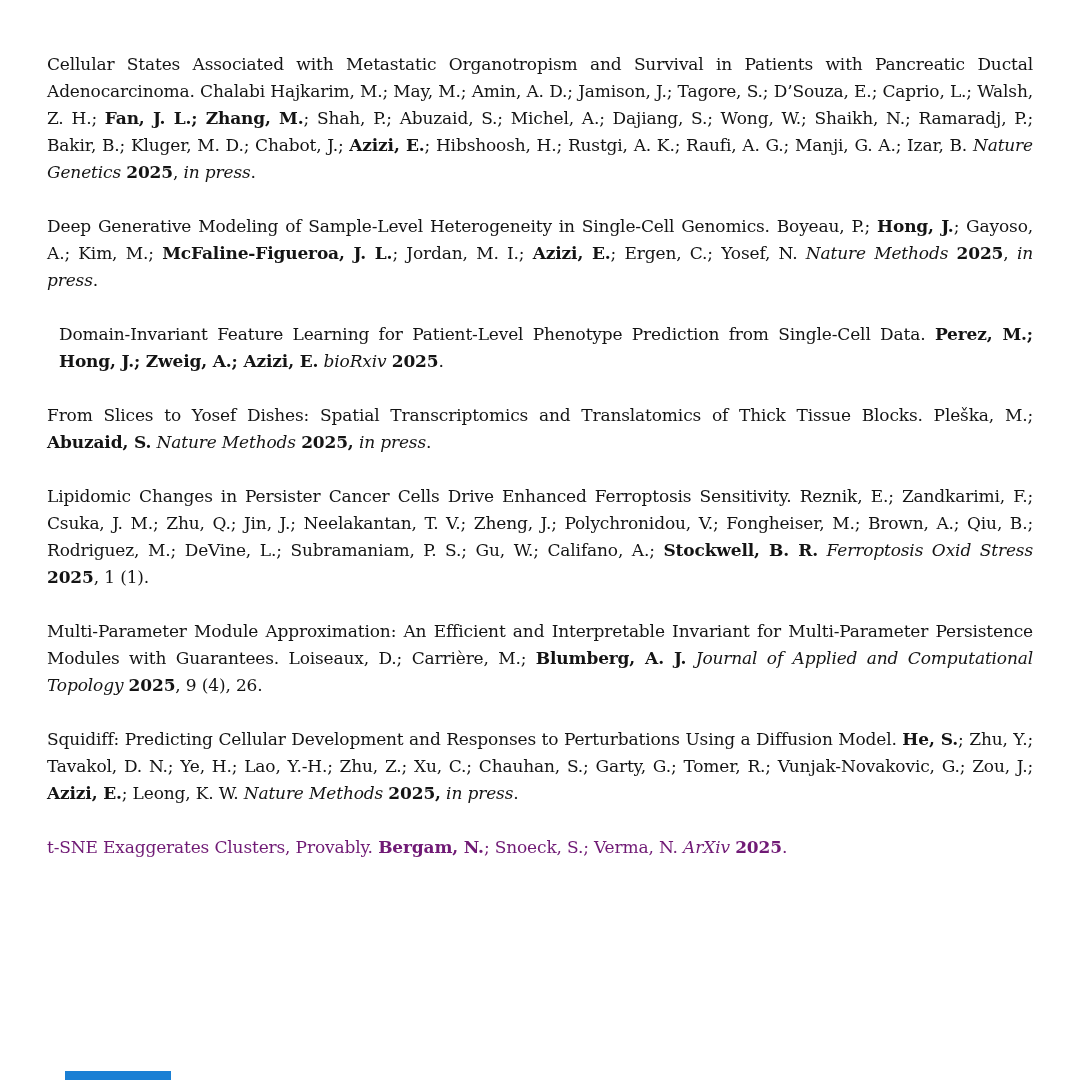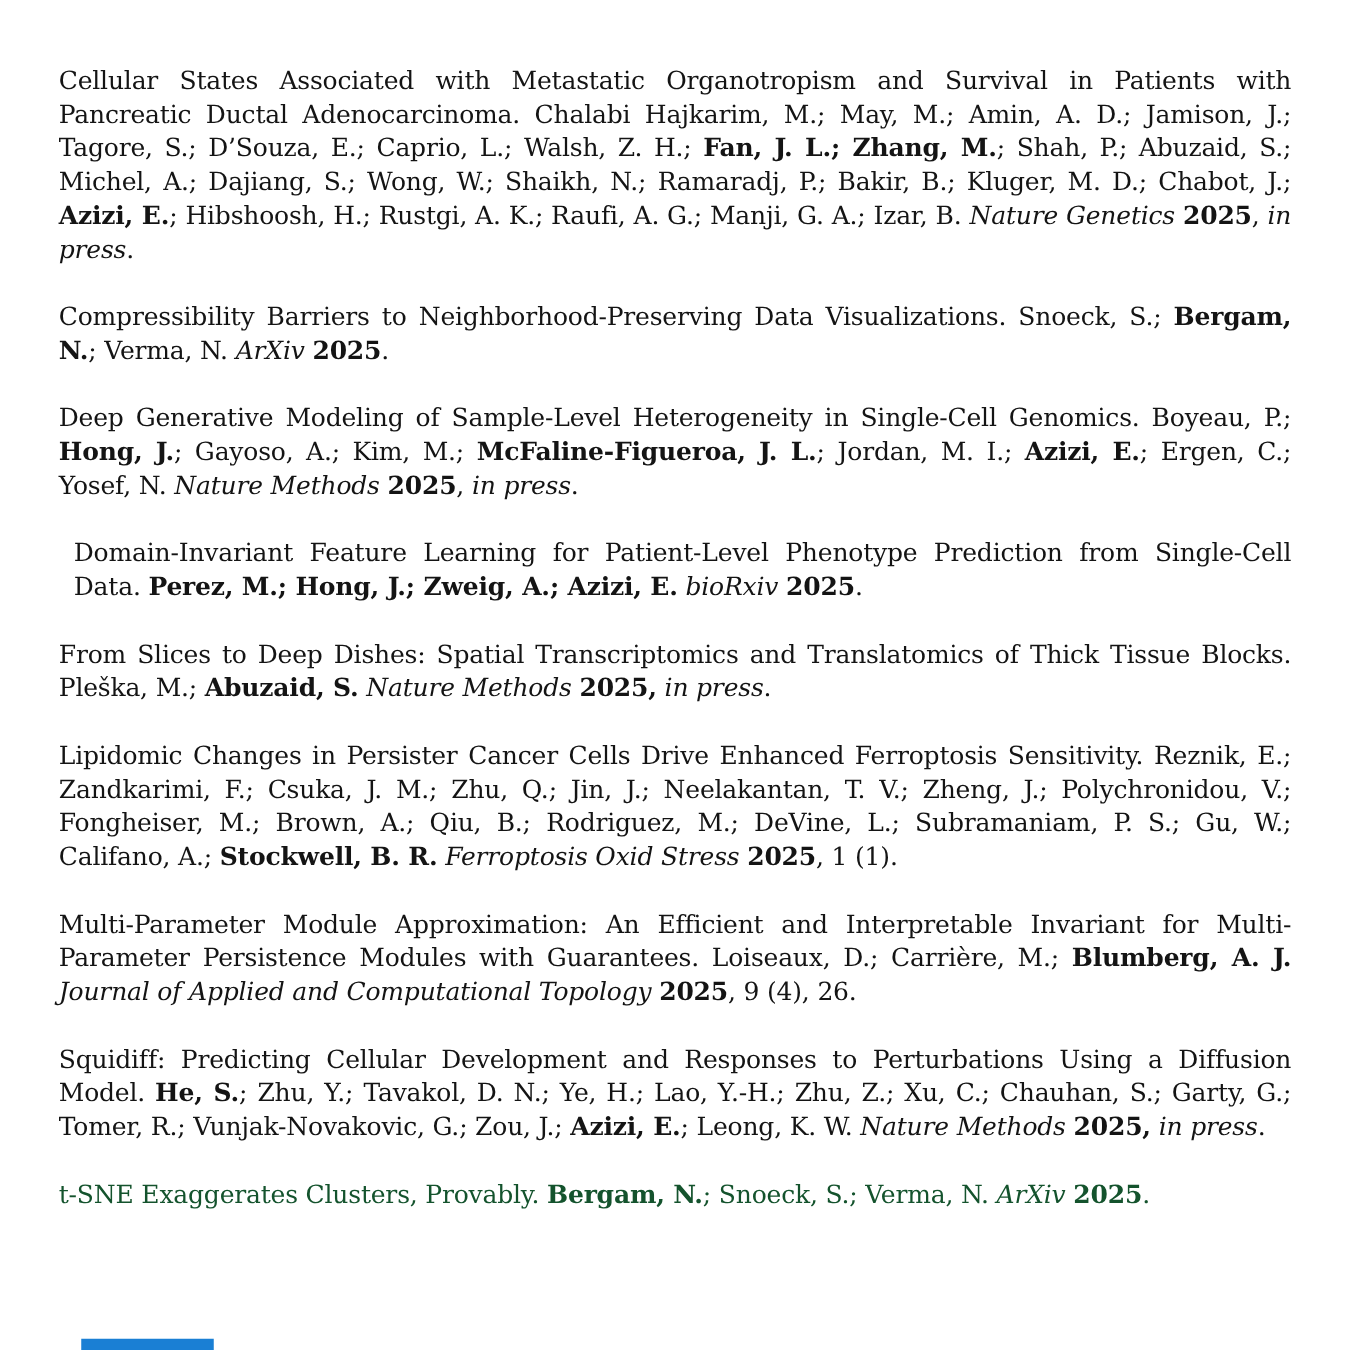--- a/index.html
+++ b/index.html
@@ -14,21 +14,21 @@
     position: relative;
     font-family: "DejaVu Serif", serif;
   }
   .content {
     position: absolute;
     left: 47px;
     top: 51px;
     width: 986px;
   }
   p.pub {
-    font-size: 20px;
+    font-size: 17px;
     line-height: 27px;
     text-align: justify;
     margin: 0 0 27px 0;
     letter-spacing: -0.15px;
     color: #141414;
   }
   .b { font-weight: bold; }
   .i { font-style: italic; }
   .status-bar {
     position: absolute;
@@ -36,23 +36,22 @@
     top: 1071px;
     width: 106px;
     height: 9px;
   }
 </style>
 </head>
 <body style="background: rgb(255, 255, 255);">
 
 <div class="content">
     <p class="pub" style="color: rgb(20, 20, 20);"><span>Cellular States Associated with Metastatic Organotropism and Survival in Patients with Pancreatic Ductal Adenocarcinoma. Chalabi Hajkarim, M.; May, M.; Amin, A. D.; Jamison, J.; Tagore, S.; D’Souza, E.; Caprio, L.; Walsh, Z. H.; </span><span class="b">Fan, J. L.; Zhang, M.</span><span>; Shah, P.; Abuzaid, S.; Michel, A.; Dajiang, S.; Wong, W.; Shaikh, N.; Ramaradj, P.; Bakir, B.; Kluger, M. D.; Chabot, J.; </span><span class="b">Azizi, E.</span><span>; Hibshoosh, H.; Rustgi, A. K.; Raufi, A. G.; Manji, G. A.; Izar, B. </span><span class="i">Nature Genetics</span><span> </span><span class="b">2025</span><span>, </span><span class="i">in press</span><span>.</span></p>
-    <p class="pub" style="color: rgb(20, 20, 20);"><span>Compressibility Barriers to Neighborhood-Preserving Data Visualizations. Snoeck, S.; </span><span class="b">Bergam, N.</span><span>; Verma, N. </span><span class="i">ArXiv</span><span> </span><span class="b">2025</span><span>.</span></p>
     <p class="pub" style="color: rgb(20, 20, 20);"><span>Deep Generative Modeling of Sample-Level Heterogeneity in Single-Cell Genomics. Boyeau, P.; </span><span class="b">Hong, J.</span><span>; Gayoso, A.; Kim, M.; </span><span class="b">McFaline-Figueroa, J. L.</span><span>; Jordan, M. I.; </span><span class="b">Azizi, E.</span><span>; Ergen, C.; Yosef, N. </span><span class="i">Nature Methods</span><span> </span><span class="b">2025</span><span>, </span><span class="i">in press</span><span>.</span></p>
     <p class="pub" style="color: rgb(20, 20, 20); margin-left: 12px;"><span>Domain-Invariant Feature Learning for Patient-Level Phenotype Prediction from Single-Cell Data. </span><span class="b">Perez, M.; Hong, J.; Zweig, A.; Azizi, E.</span><span> </span><span class="i">bioRxiv</span><span> </span><span class="b">2025</span><span>.</span></p>
-    <p class="pub" style="color: rgb(20, 20, 20);"><span>From Slices to Deep Dishes: Spatial Transcriptomics and Translatomics of Thick Tissue Blocks. Pleška, M.; </span><span class="b">Abuzaid, S.</span><span> </span><span class="i">Nature Methods</span><span> </span><span class="b">2025,</span><span> </span><span class="i">in press</span><span>.</span></p>
+    <p class="pub" style="color: rgb(20, 20, 20);"><span>From Slices to Yosef Dishes: Spatial Transcriptomics and Translatomics of Thick Tissue Blocks. Pleška, M.; </span><span class="b">Abuzaid, S.</span><span> </span><span class="i">Nature Methods</span><span> </span><span class="b">2025,</span><span> </span><span class="i">in press</span><span>.</span></p>
     <p class="pub" style="color: rgb(20, 20, 20);"><span>Lipidomic Changes in Persister Cancer Cells Drive Enhanced Ferroptosis Sensitivity. Reznik, E.; Zandkarimi, F.; Csuka, J. M.; Zhu, Q.; Jin, J.; Neelakantan, T. V.; Zheng, J.; Polychronidou, V.; Fongheiser, M.; Brown, A.; Qiu, B.; Rodriguez, M.; DeVine, L.; Subramaniam, P. S.; Gu, W.; Califano, A.; </span><span class="b">Stockwell, B. R.</span><span> </span><span class="i">Ferroptosis Oxid Stress</span><span> </span><span class="b">2025</span><span>, 1 (1).</span></p>
     <p class="pub" style="color: rgb(20, 20, 20);"><span>Multi-Parameter Module Approximation: An Efficient and Interpretable Invariant for Multi-Parameter Persistence Modules with Guarantees. Loiseaux, D.; Carrière, M.; </span><span class="b">Blumberg, A. J.</span><span> </span><span class="i">Journal of Applied and Computational Topology</span><span> </span><span class="b">2025</span><span>, 9 (4), 26.</span></p>
     <p class="pub" style="color: rgb(20, 20, 20);"><span>Squidiff: Predicting Cellular Development and Responses to Perturbations Using a Diffusion Model. </span><span class="b">He, S.</span><span>; Zhu, Y.; Tavakol, D. N.; Ye, H.; Lao, Y.-H.; Zhu, Z.; Xu, C.; Chauhan, S.; Garty, G.; Tomer, R.; Vunjak-Novakovic, G.; Zou, J.; </span><span class="b">Azizi, E.</span><span>; Leong, K. W. </span><span class="i">Nature Methods</span><span> </span><span class="b">2025,</span><span> </span><span class="i">in press</span><span>.</span></p>
-    <p class="pub" style="color: #14532d;"><span>t-SNE Exaggerates Clusters, Provably. </span><span class="b">Bergam, N.</span><span>; Snoeck, S.; Verma, N. </span><span class="i">ArXiv</span><span> </span><span class="b">2025</span><span>.</span></p>
+    <p class="pub" style="color: #701a75;"><span>t-SNE Exaggerates Clusters, Provably. </span><span class="b">Bergam, N.</span><span>; Snoeck, S.; Verma, N. </span><span class="i">ArXiv</span><span> </span><span class="b">2025</span><span>.</span></p>
   </div>
 
 <div class="status-bar" style="background: rgb(26, 127, 212);"></div>
 
 </body></html>

